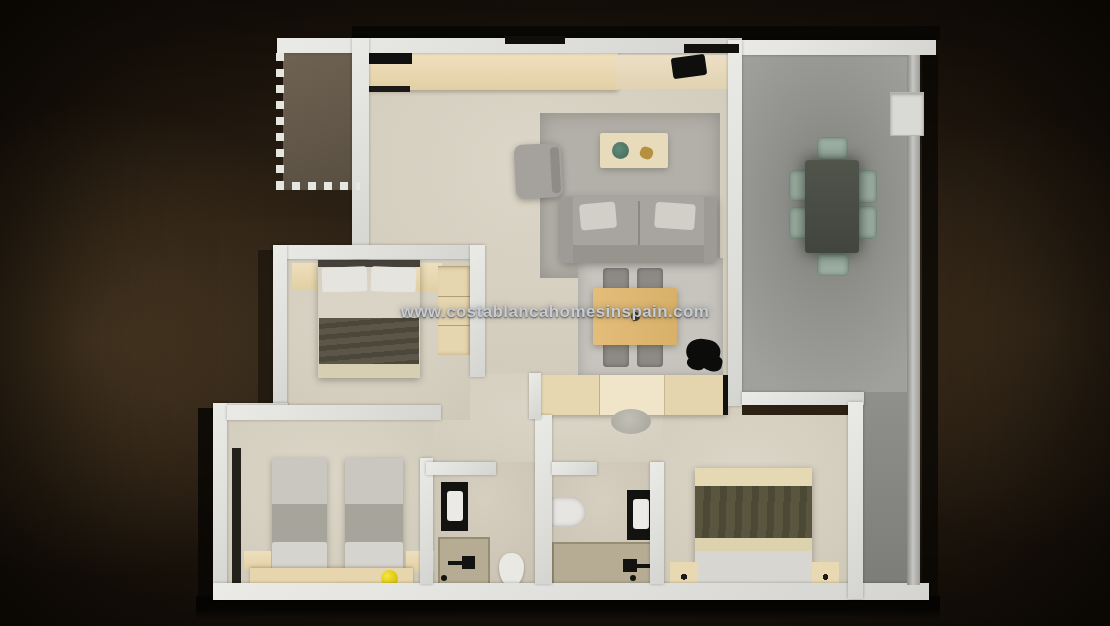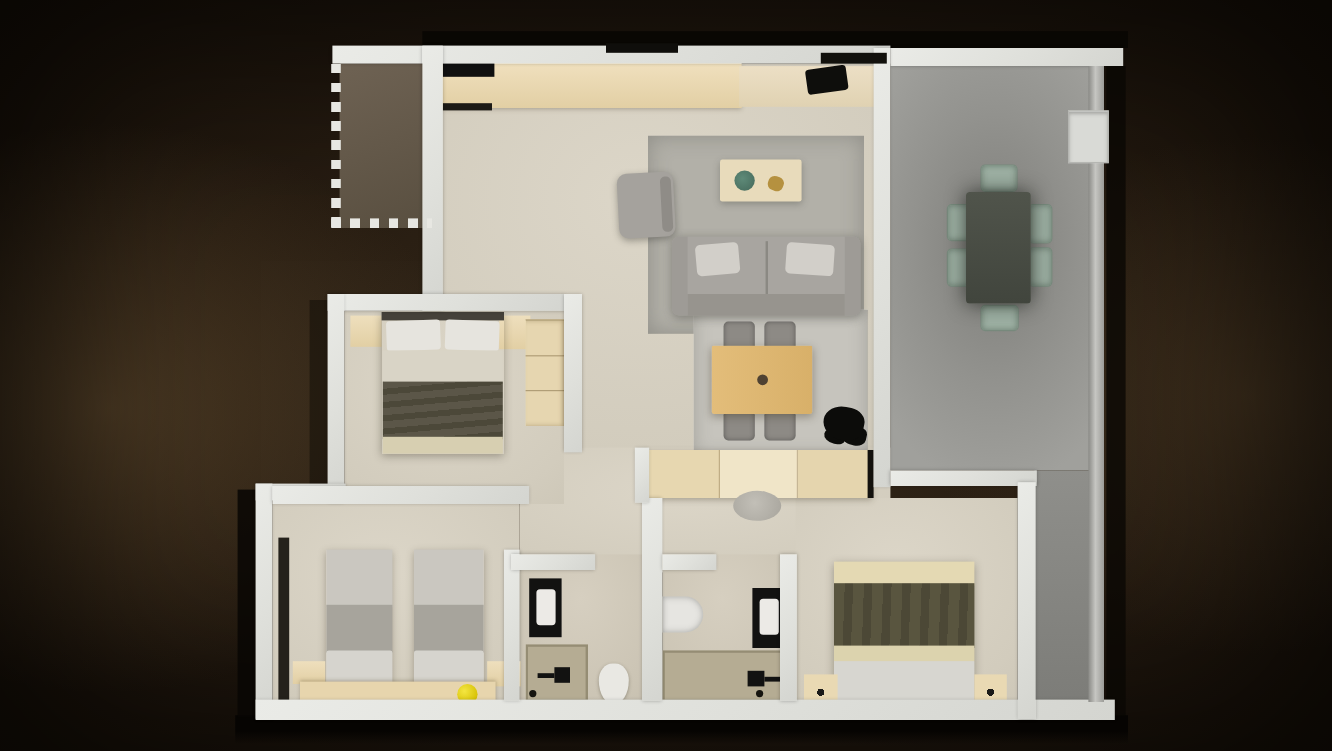--- a/index.html
+++ b/index.html
@@ -180,14 +180,15 @@
 
   <div class="abs dash-v" style="left:276px;top:53px;width:8px;height:137px;"></div>
   <div class="abs dash-h" style="left:276px;top:182px;width:84px;height:8px;"></div>
 
   <div class="abs" style="left:505px;top:36px;width:60px;height:8px;background:#0f0e0b;"></div>
   <div class="abs" style="left:684px;top:44px;width:55px;height:9px;background:#12110d;"></div>
 
   <div class="abs" style="left:907px;top:55px;width:13px;height:530px;background:linear-gradient(90deg,#8a8a86,#c6c6c2 45%,#9c9c98);"></div>
   <div class="abs" style="left:890px;top:92px;width:32px;height:42px;background:#d9dad6;border:1px solid #b5b6b2;box-shadow:inset 0 2px 3px rgba(120,120,115,.5);"></div>
 
+  <div id="watermark">www.costablancahomesinspain.com</div>
 
 </div>
 
 </body></html>

